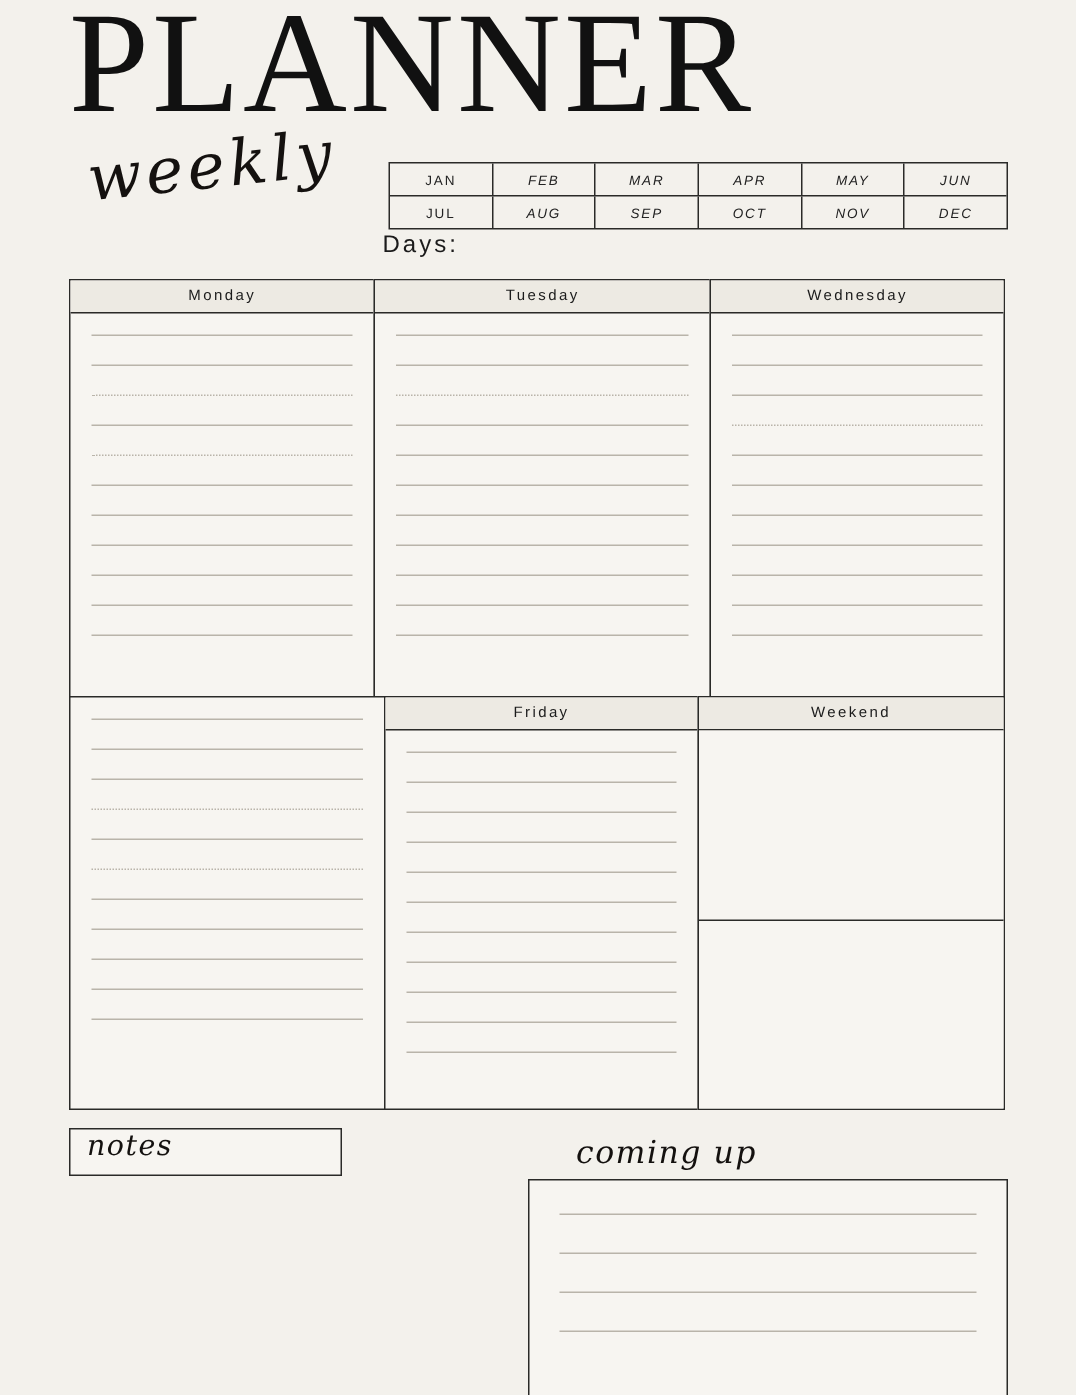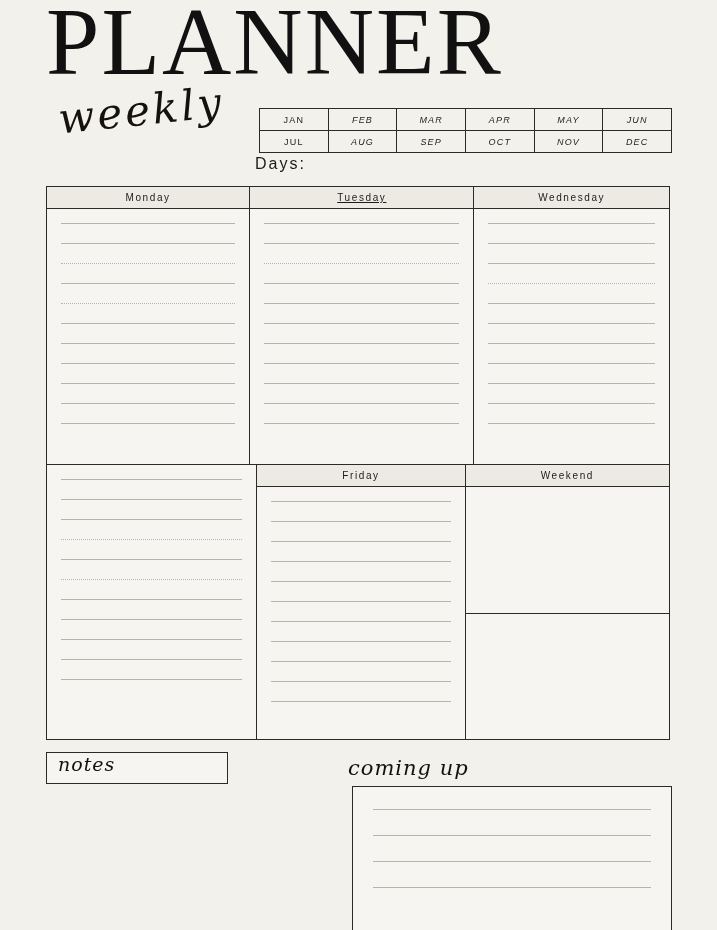--- a/index.html
+++ b/index.html
@@ -116,21 +116,21 @@
     height: 0;
     border-bottom: 1px solid #b9b4aa;
     margin-bottom: 19px;
   }
   .line.dotted {
     border-bottom: 1px dotted #b9b4aa;
   }
 
   
   .r1 .col1 { width: 214px; height: 279px; }
-  .r1 .col2 { width: 236px; height: 279px; margin-left: -1px; text-decoration: underline; }
+  .r1 .col2 { width: 236px; height: 279px; margin-left: -1px; }
   .r1 .col3 { width: 206px; height: 279px; margin-left: -1px; }
 
   
   .week-row.r2 { margin-top: -1px; }
   .r2 .col1 { width: 212px; height: 276px; }
   .r2 .col2 { width: 210px; height: 276px; margin-left: -1px; }
   .r2 .col3 { width: 206px; height: 276px; margin-left: -1px; display:flex; flex-direction:column; }
   .weekend-split {
     flex: 1 1 auto;
     display: flex;
@@ -162,21 +162,21 @@
     font-style: italic;
     font-size: 19px;
     color: #14110f;
     letter-spacing: 1px;
   }
 
   
   .coming-script {
     position: absolute;
     top: 756px;
-    left: 348px;
+    left: 384px;
     font-family: "DejaVu Serif", serif;
     font-style: italic;
     font-size: 21px;
     color: #14110f;
     letter-spacing: 1px;
   }
   .coming-box {
     position: absolute;
     top: 786px;
     left: 352px;

